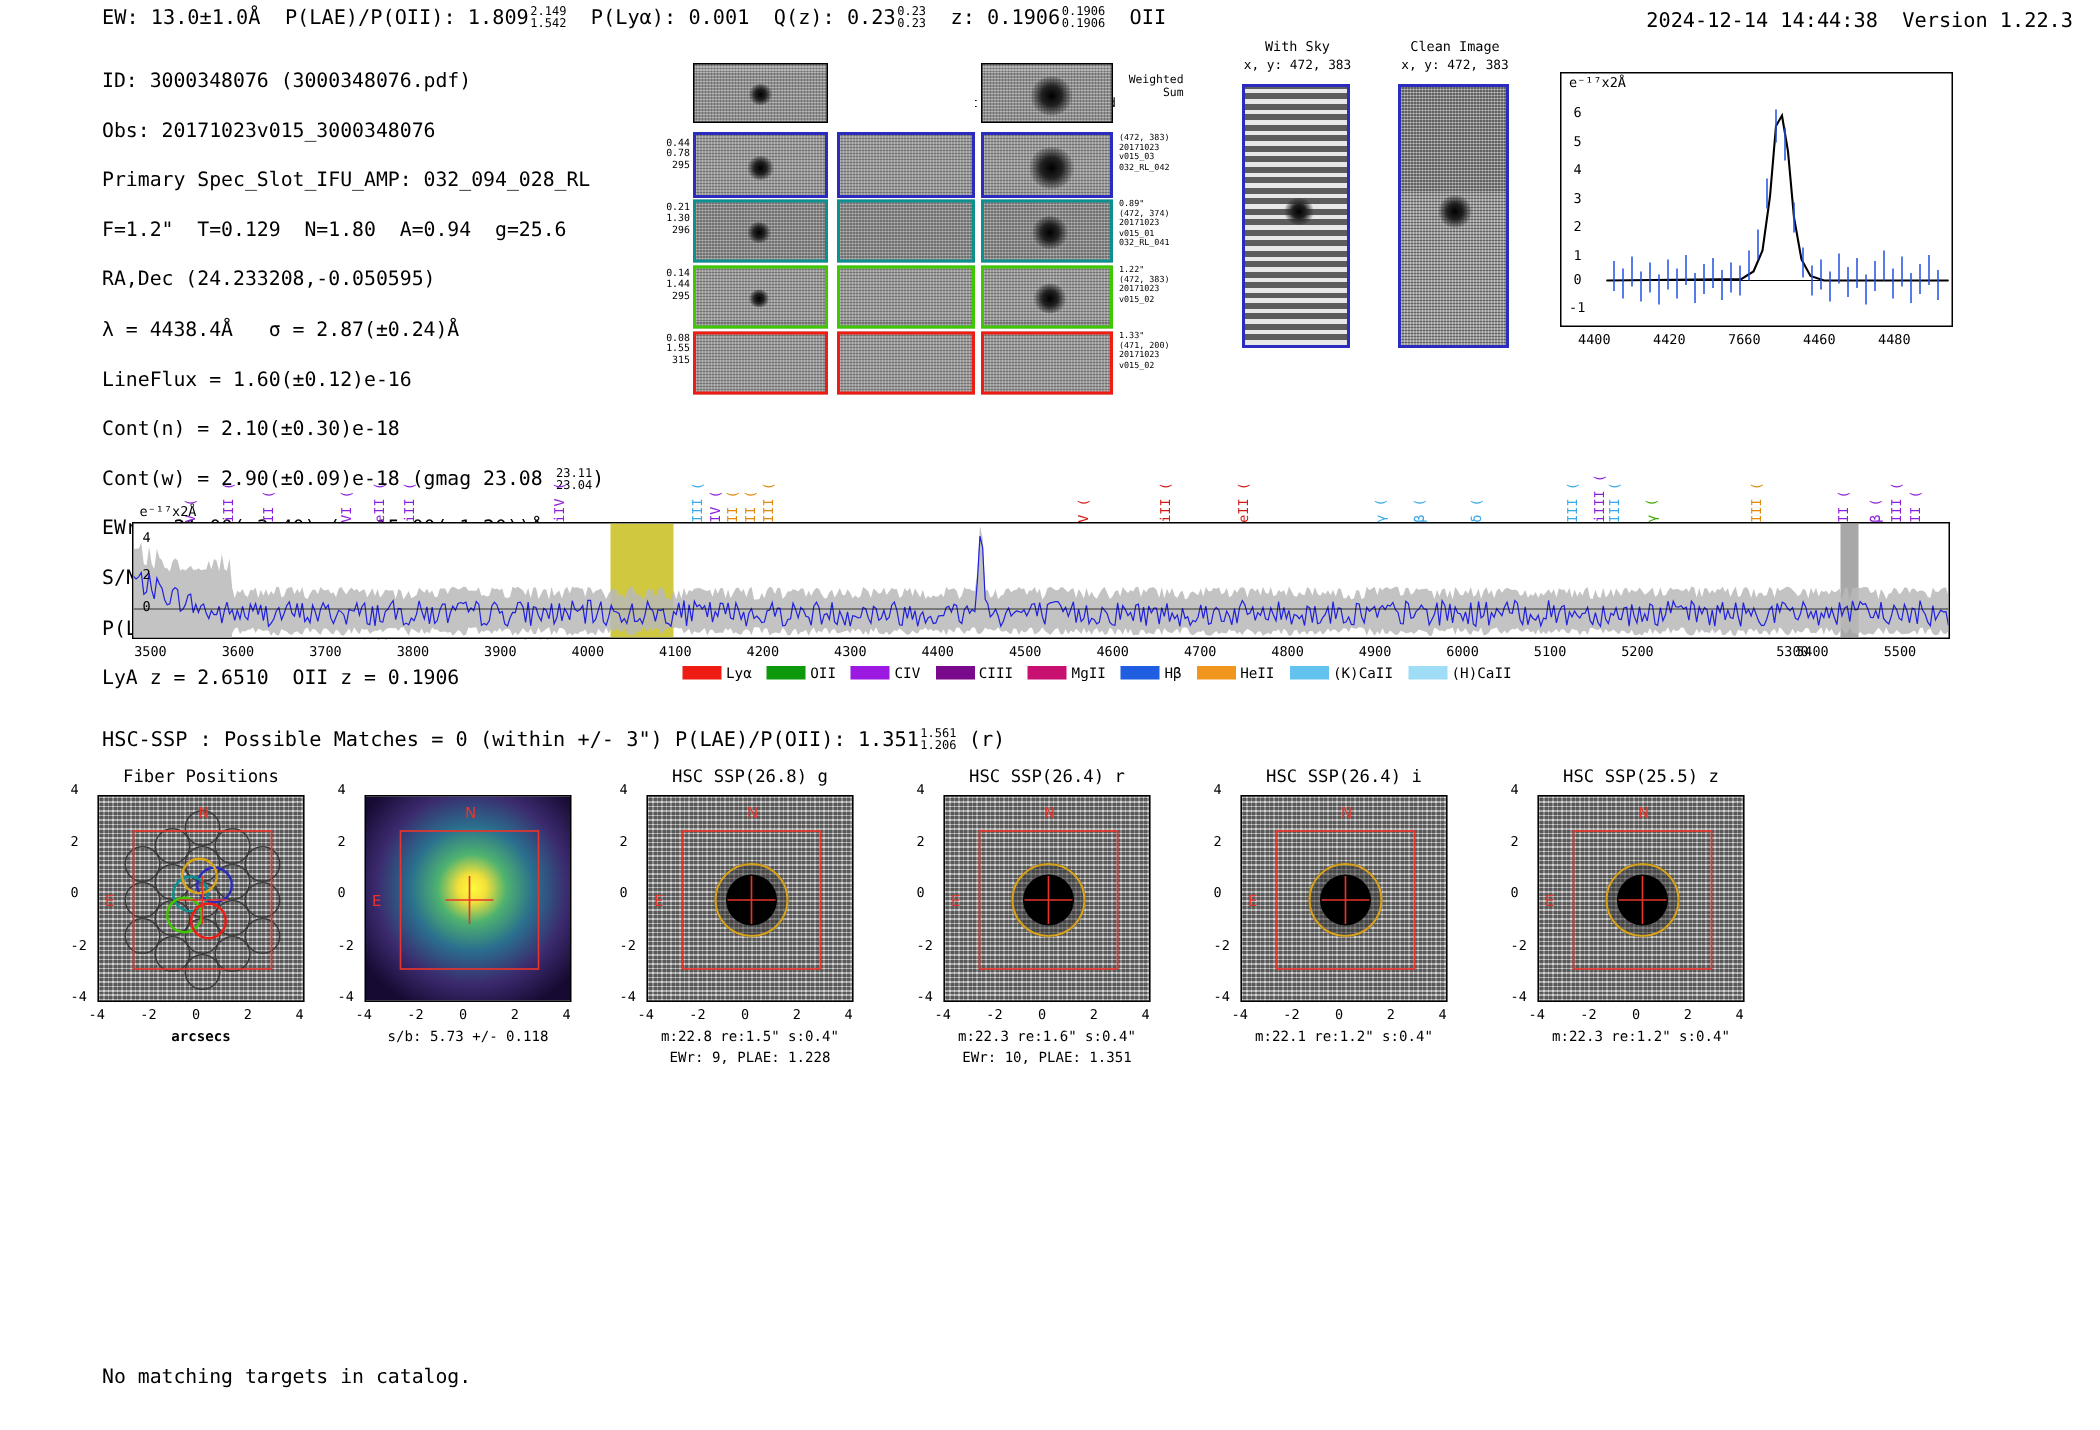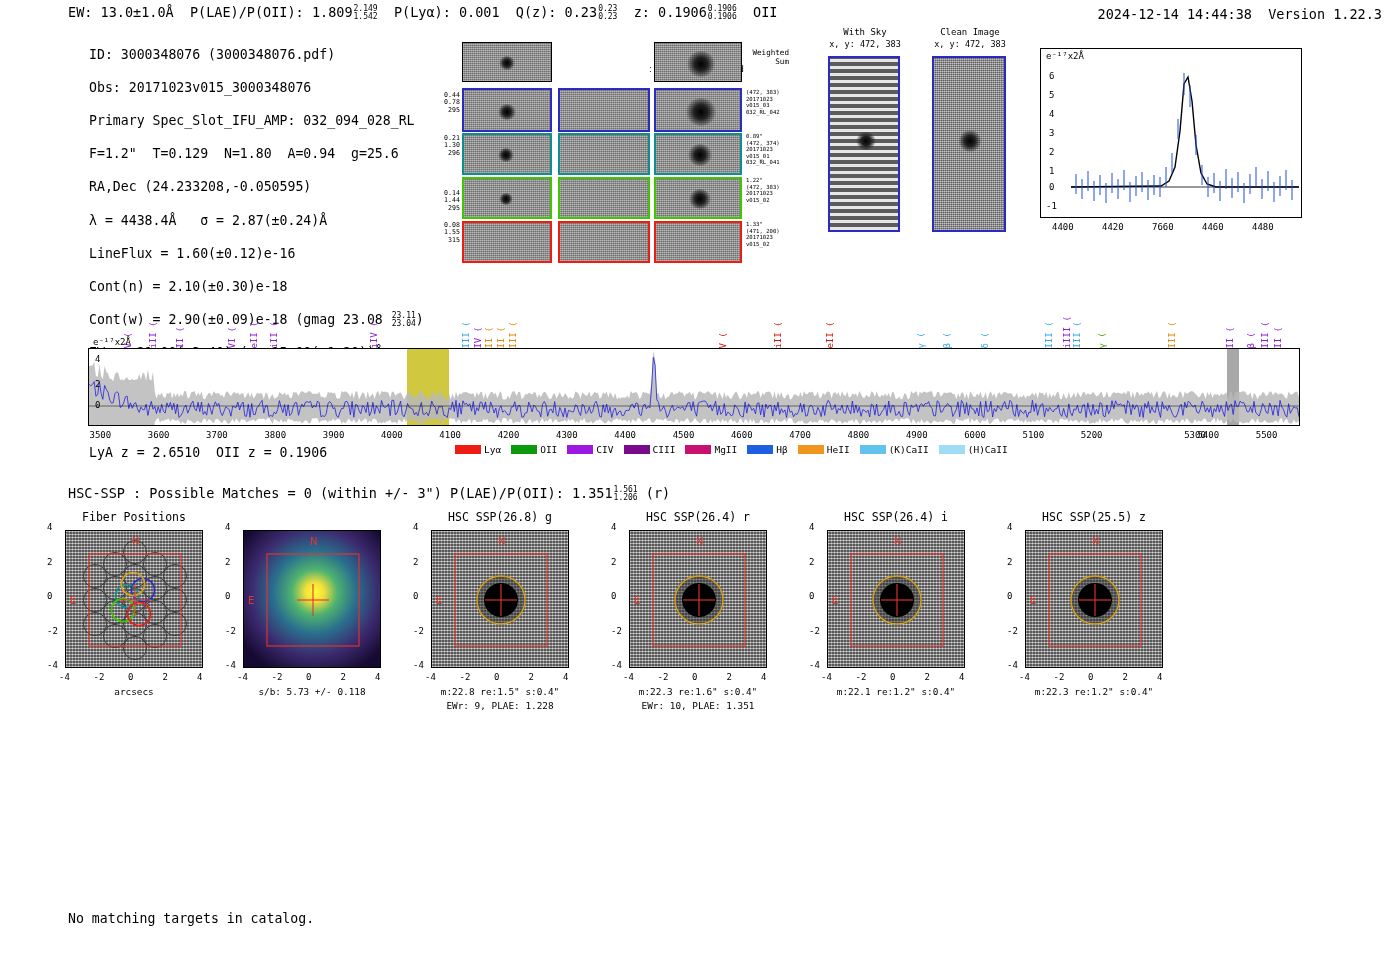--- a/index.html
+++ b/index.html
@@ -11,21 +11,21 @@
   }
 
   
   #topline { position:absolute; left:68px; top:4px; font-size:13.5px; white-space:nowrap; }
   .frac { display:inline-block; vertical-align:middle; font-size:8px; line-height:1.0; text-align:left; margin-left:1px; }
   .frac span { display:block; }
   #version { position:absolute; right:18px; top:6px; font-size:13.5px; white-space:nowrap; }
 
   
   #infoblock { position:absolute; left:68px; top:30px; font-size:13.2px; line-height:16.6px; white-space:pre; }
-  #infoblock .ln { height:16.6px;margin-left:21px; }
+  #infoblock .ln { height:16.6px; }
 
   
   #specpanel { position:absolute; left:462px; top:32px; width:300px; }
   .specheader { position:absolute; font-size:8.5px; text-align:right;margin-top:32px; }
   .imgbox { position:absolute; background:#888; }
   .noise { background-image:
       repeating-linear-gradient(0deg, rgba(255,255,255,.16) 0 1px, rgba(0,0,0,.16) 1px 2px),
       repeating-linear-gradient(90deg, rgba(255,255,255,.13) 0 1px, rgba(0,0,0,.13) 1px 2px);
     background-color:#9b9b9b;
   }
@@ -151,21 +151,21 @@
     <div class="blob" style="left:32px; top:9px; width:24px; height:22px;"></div>
   </div>
   <div class="rowlbl2" style="left:284px; top:101px; width:48px;">
     <div>0.89"</div>
     <div>(472, 374)</div>
     <div>20171023</div>
     <div>v015_01</div>
     <div>032_RL_041</div>
   </div>
 
-  <div class="rowlbl" style="left:-32px; top:158px; width:30px;">
+  <div class="rowlbl" style="left:-32px; top:147px; width:30px;">
     <div>0.14</div>
     <div>1.44</div>
     <div>295</div>
   </div>
   <div class="imgbox noise" style="left:0px; top:145px; width:90px; height:42px; border:2px solid #3ec800;">
     <div class="blob" style="left:35px; top:14px; width:14px; height:12px;"></div>
   </div>
   <div class="imgbox noise" style="left:96px; top:145px; width:92px; height:42px; border:2px solid #3ec800;"></div>
   <div class="imgbox noise" style="left:192px; top:145px; width:88px; height:42px; border:2px solid #3ec800;">
     <div class="blob" style="left:33px; top:10px; width:22px; height:20px;"></div>
@@ -390,21 +390,21 @@
     <div class="axnum" style="left: 47px; top: 660px;">-4</div>
     <div class="axnum" style="left: 47px; top: 625.5px;">-2</div>
     <div class="axnum" style="left: 47px; top: 591px;">0</div>
     <div class="axnum" style="left: 47px; top: 556.5px;">2</div>
     <div class="axnum" style="left: 47px; top: 522px;">4</div>
     <div class="axnum" style="left: 59px; top: 672px;">-4</div>
     <div class="axnum" style="left: 93.5px; top: 672px;">-2</div>
     <div class="axnum" style="left: 128px; top: 672px;">0</div>
     <div class="axnum" style="left: 162.5px; top: 672px;">2</div>
     <div class="axnum" style="left: 197px; top: 672px;">4</div>
-    <div class="stampcap" style="left: 34px; top: 686px;">arcsecs</div>
+    <div class="stampcap" style="left: 34px; top: 686px; font-weight: bold;">arcsecs</div>
     <div class="stamptitle" style="left: 223px; top: 510px; width: 178px; margin-top: 48px;">Lineflux Map</div>
     <div class="stampframe" style="left: 243px; top: 530px; width: 138px; height: 138px; background: radial-gradient(circle at 52% 45%, rgb(253, 253, 58) 0%, rgb(245, 224, 58) 9%, rgb(79, 179, 111) 22%, rgb(42, 111, 142) 40%, rgb(59, 42, 110) 62%, rgb(23, 10, 50) 85%);">
       <svg width="138" height="138" viewBox="0 0 138 138" style="position: absolute; left: 0px; top: 0px;">
         <rect x="23" y="23" width="92" height="92" fill="none" stroke="#e8352b" stroke-width="1.1"></rect>
         <line x1="53" y1="69" x2="85" y2="69" stroke="#e8352b" stroke-width="1.1"></line>
         <line x1="69" y1="53" x2="69" y2="85" stroke="#e8352b" stroke-width="1.1"></line>
         <text x="66" y="14" fill="#e8352b" font-size="10" font-family="DejaVu Sans, sans-serif">N</text>
         <text x="4" y="73" fill="#e8352b" font-size="10" font-family="DejaVu Sans, sans-serif">E</text>
       </svg>
     </div>

